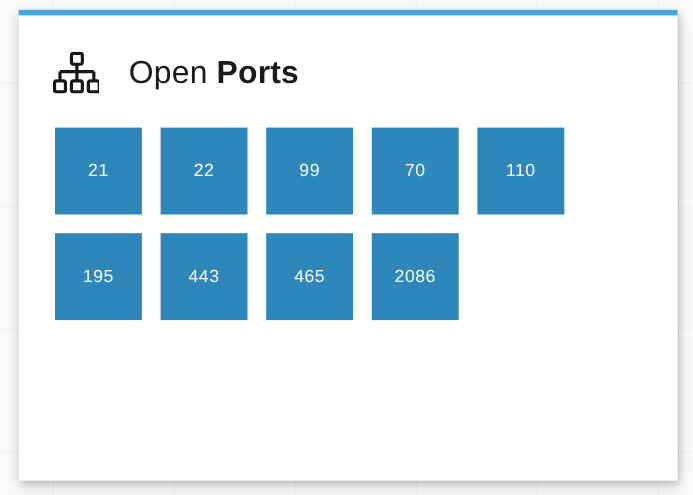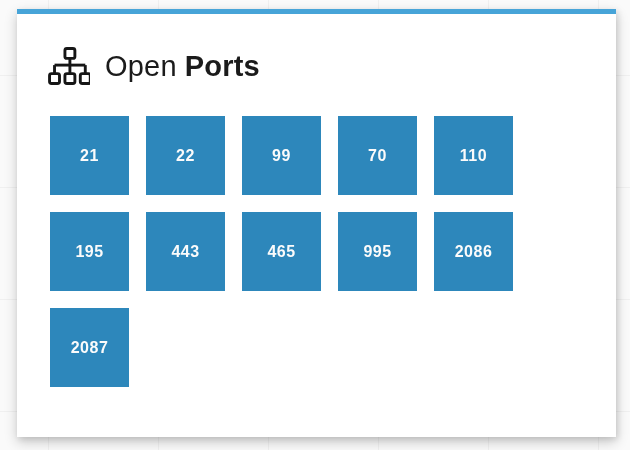--- a/index.html
+++ b/index.html
@@ -36,21 +36,21 @@
     gap: 11px;
     margin: 33px 0 0 31px;
     height: 38px;
   }
   .sitemap-icon {
     width: 42px;
     height: 38px;
     flex: 0 0 auto;
   }
   .card-title {
-    margin: 4px;
+    margin: 16px;
     font-size: 29px;
     line-height: 38px;
     font-weight: 400;
     color: #1b1b1b;
     letter-spacing: 0.2px;
     white-space: nowrap;
   }
   .card-title .title-regular {
     font-weight: 400;
     margin-right: 8px;
@@ -67,21 +67,21 @@
   }
   .port-tile {
     width: 79px;
     height: 79px;
     background: var(--tile, #2d87bb);
     color: var(--tile-text, #fbfbfb);
     display: flex;
     align-items: center;
     justify-content: center;
     font-size: 16px;
-    font-weight: 700;
+    font-weight: 400;
     letter-spacing: 0.5px;
     user-select: none;
   }
 </style>
 </head>
 <body>
 
 <div class="card">
   <div class="card-header">
     <svg class="sitemap-icon" viewBox="0 0 46 42" fill="none" xmlns="http://www.w3.org/2000/svg">
@@ -101,17 +101,15 @@
   <div class="ports-grid">
 
   <div class="port-tile">21</div>
       <div class="port-tile">22</div>
       <div class="port-tile">99</div>
       <div class="port-tile">70</div>
       <div class="port-tile">110</div>
       <div class="port-tile">195</div>
       <div class="port-tile">443</div>
       <div class="port-tile">465</div>
-      <div class="port-tile">995</div>
       <div class="port-tile">2086</div>
-      <div class="port-tile">2087</div>
     </div>
 </div>
 
 </body></html>

